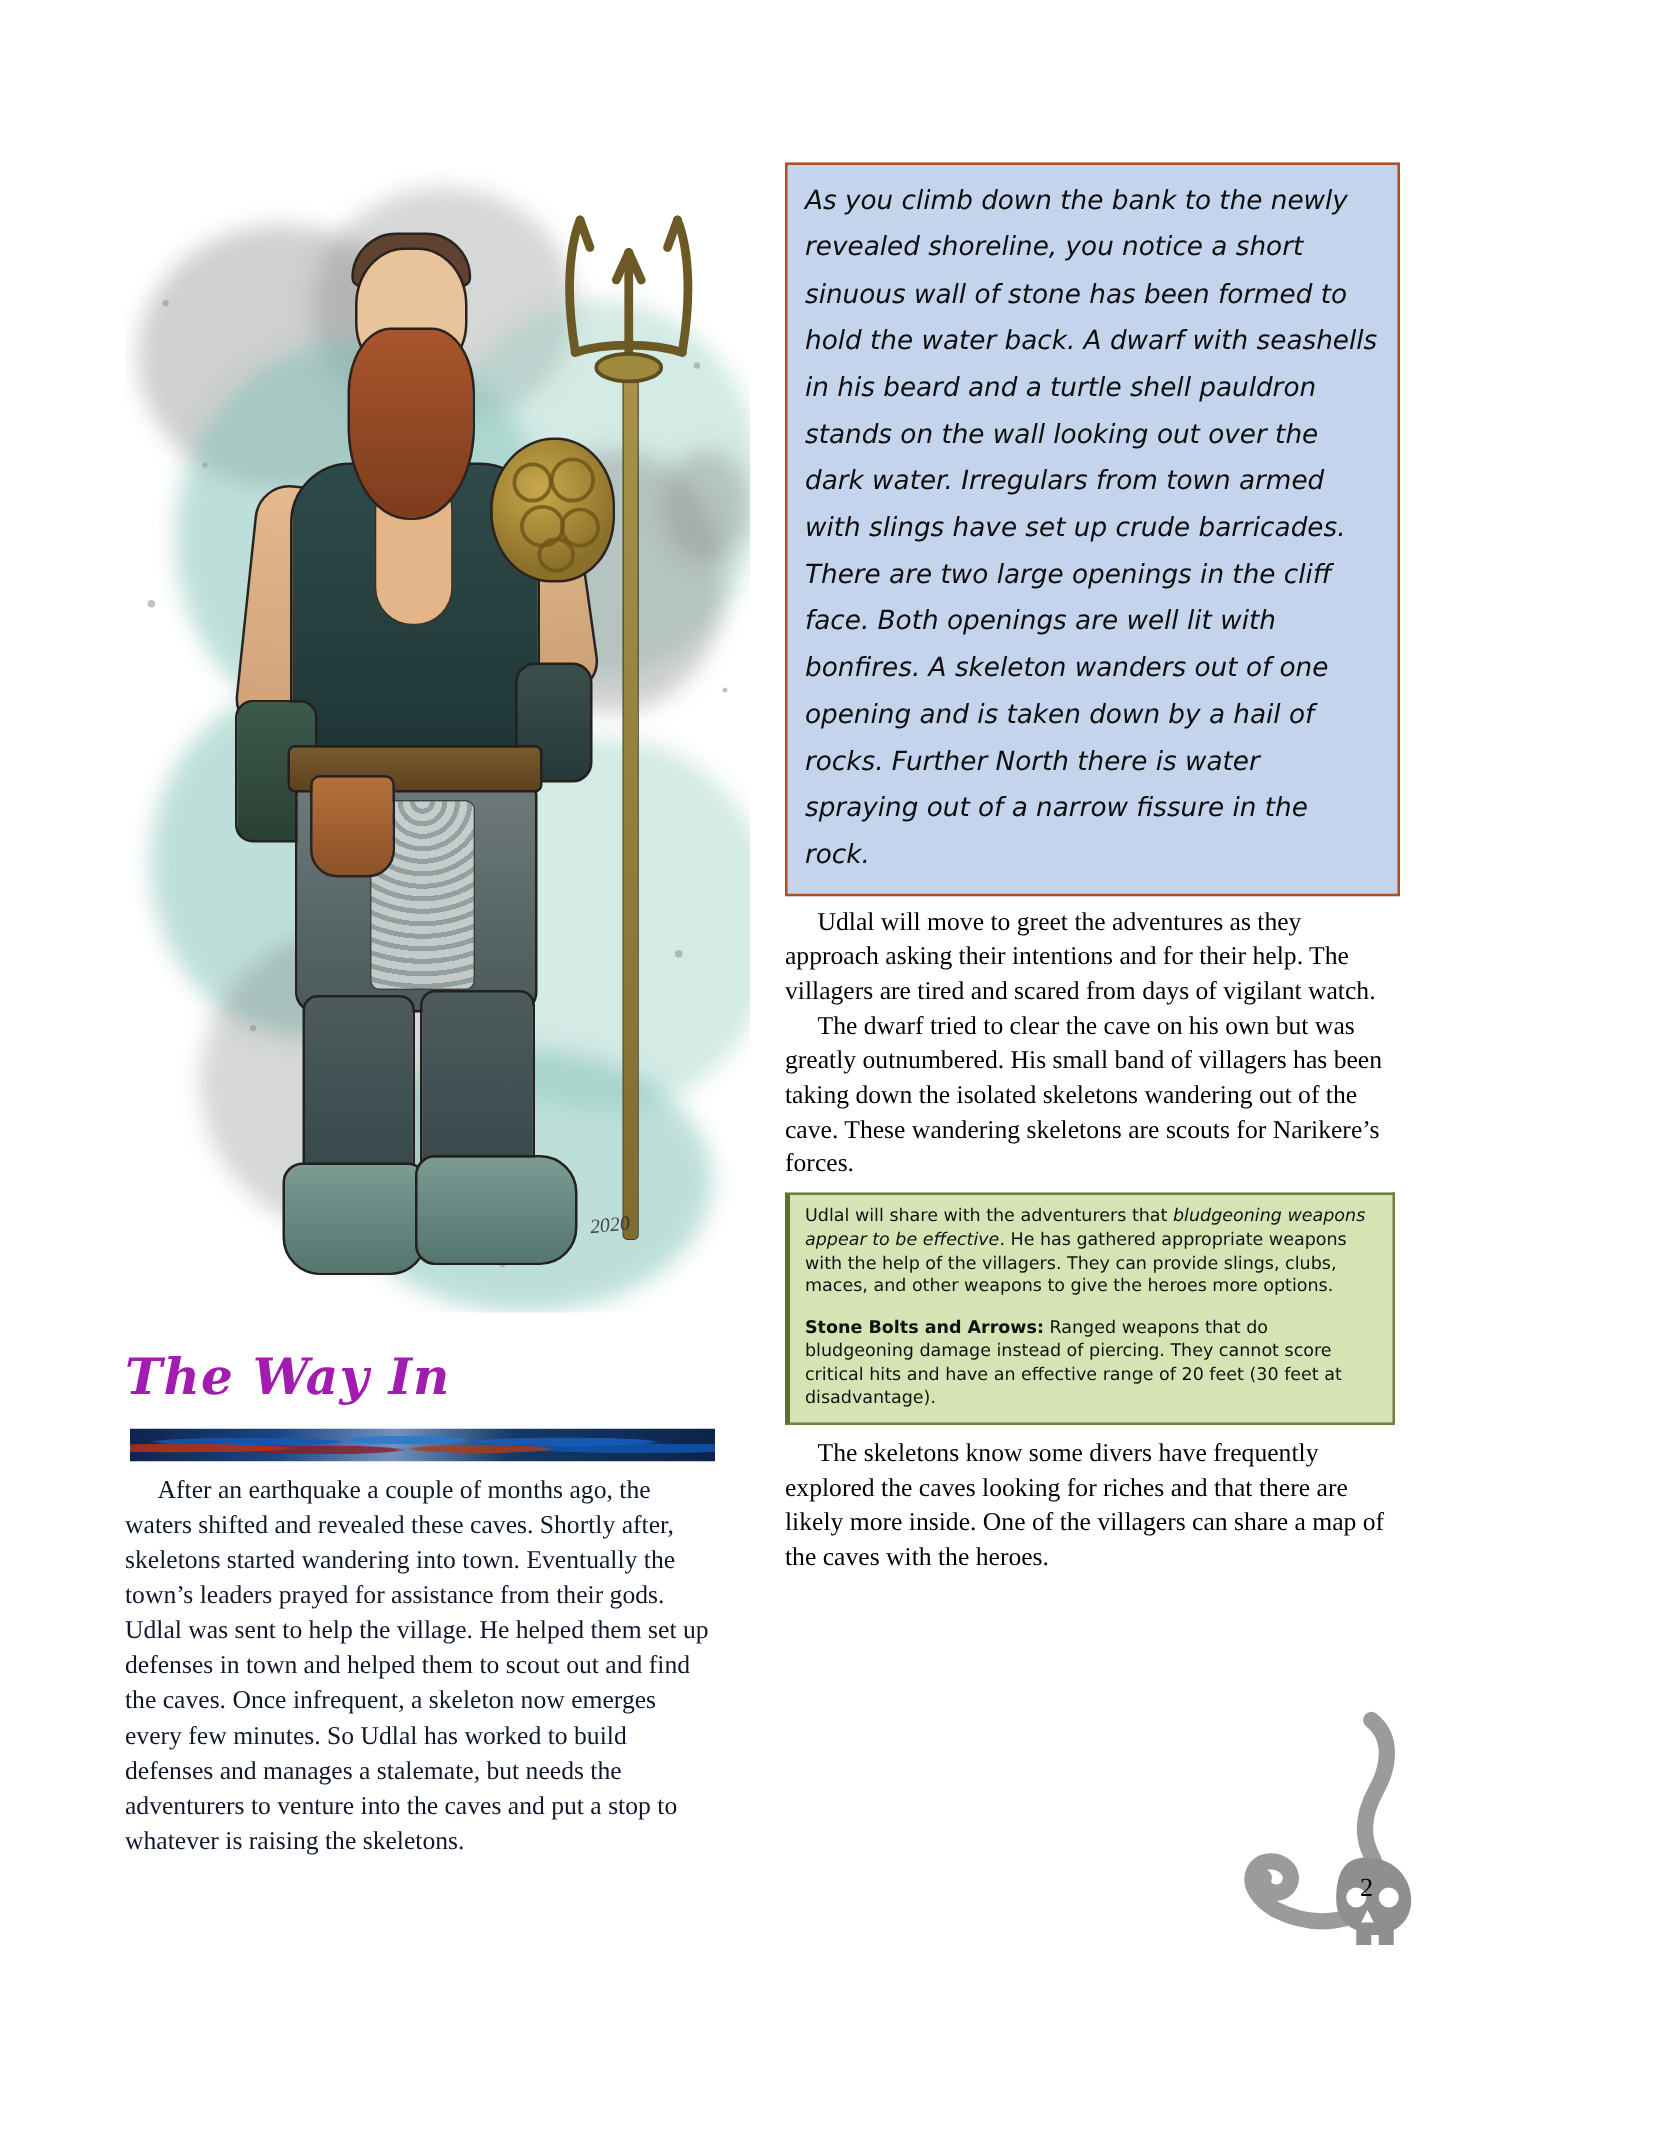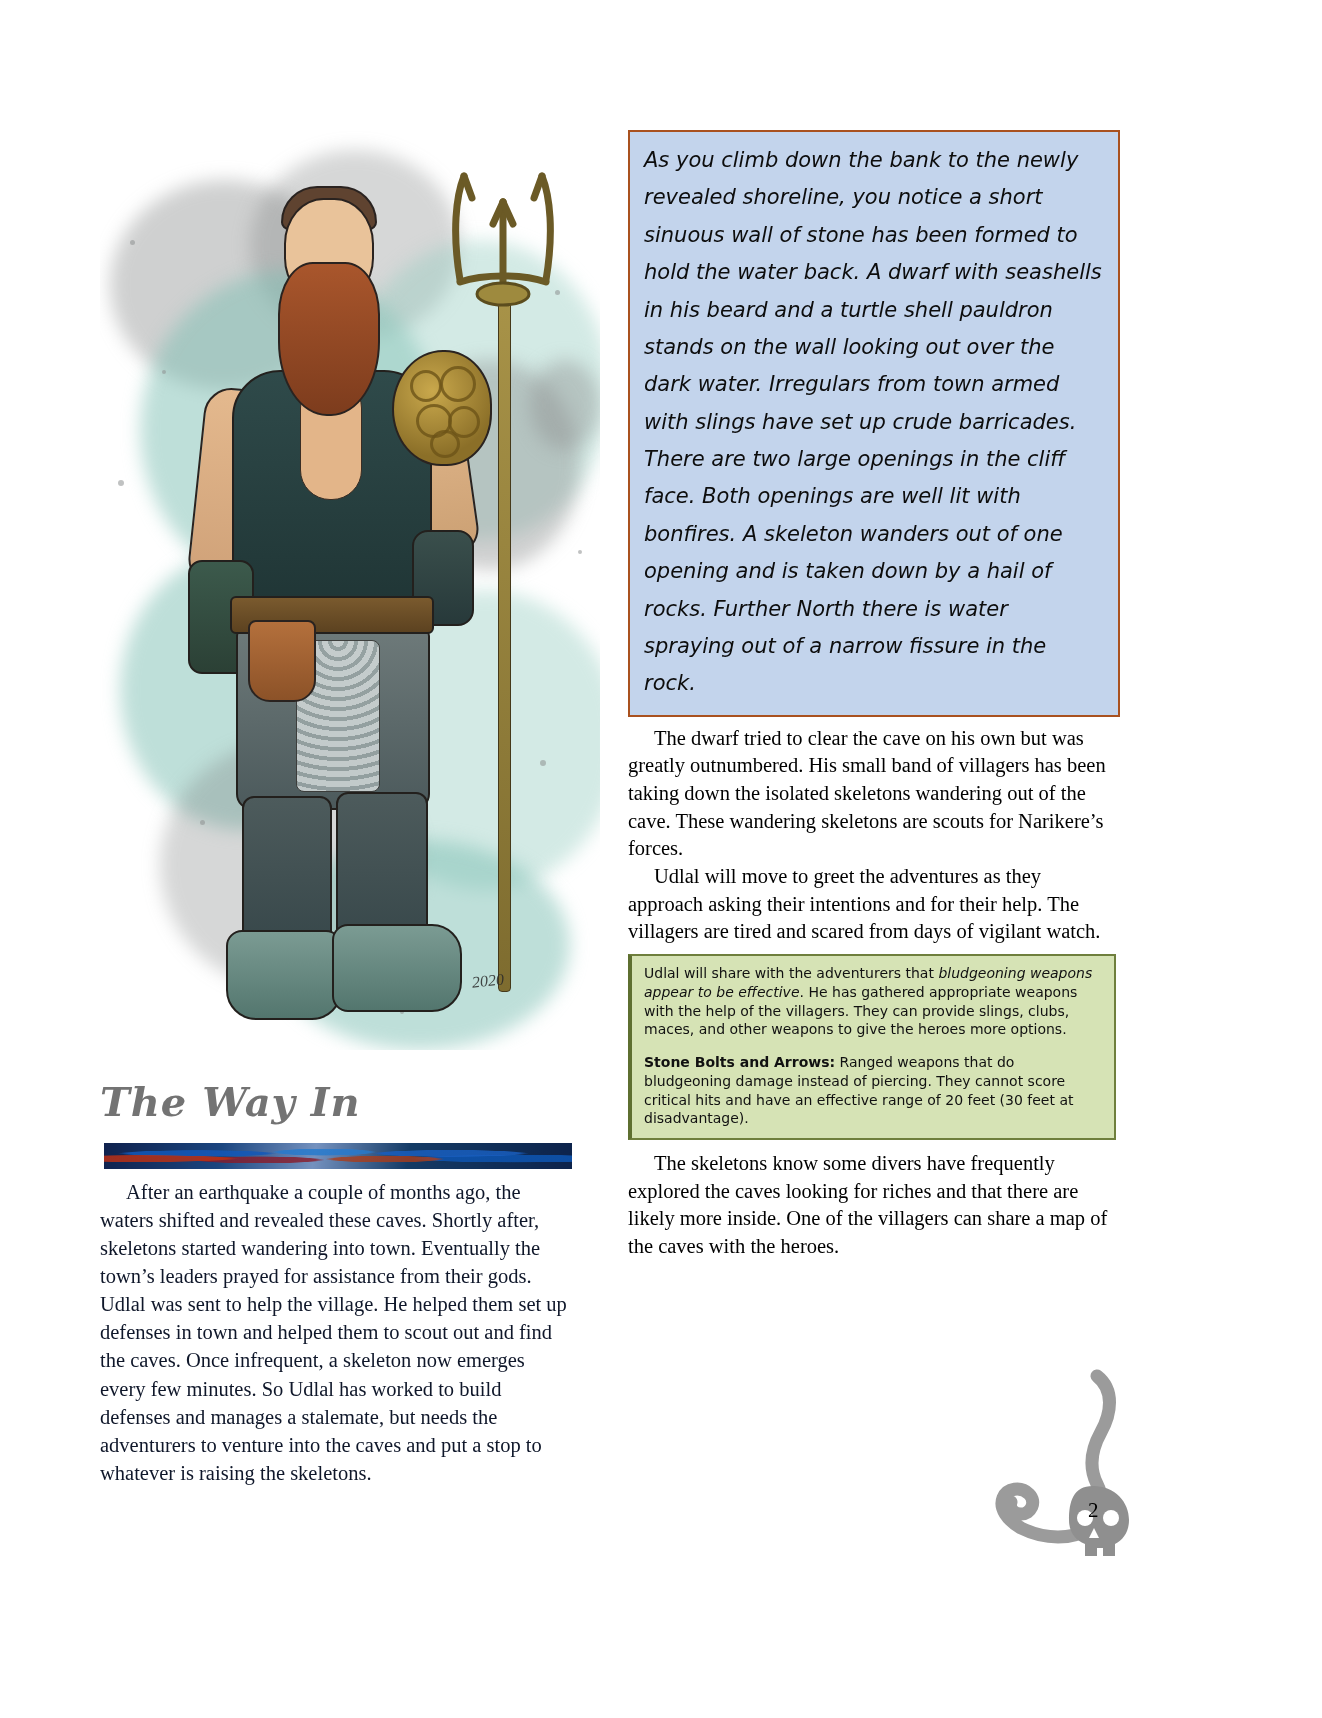--- a/index.html
+++ b/index.html
@@ -177,21 +177,21 @@
   
   .way-in-heading {
     position: absolute;
     left: 100px;
     top: 1078px;
     font-family: "DejaVu Serif", serif;
     font-style: italic;
     font-weight: bold;
     font-size: 40px;
     letter-spacing: 1px;
-    color: #737373;
+    color: #a21caf;
     white-space: nowrap;
   }
 
   
   .strip {
     position: absolute;
     left: 104px;
     top: 1143px;
     width: 468px;
     height: 26px;
@@ -383,22 +383,22 @@
     <p>After an earthquake a couple of months ago, the waters shifted and revealed these caves. Shortly after, skeletons started wandering into town. Eventually the town’s leaders prayed for assistance from their gods. Udlal was sent to help the village. He helped them set up defenses in town and helped them to scout out and find the caves. Once infrequent, a skeleton now emerges every few minutes. So Udlal has worked to build defenses and manages a stalemate, but needs the adventurers to venture into the caves and put a stop to whatever is raising the skeletons.</p>
   </div>
 
   <div class="right-col">
 
     <div class="readaloud">
       <p>As you climb down the bank to the newly revealed shoreline, you notice a short sinuous wall of stone has been formed to hold the water back. A dwarf with seashells in his beard and a turtle shell pauldron stands on the wall looking out over the dark water. Irregulars from town armed with slings have set up crude barricades. There are two large openings in the cliff face. Both openings are well lit with bonfires. A skeleton wanders out of one opening and is taken down by a hail of rocks. Further North there is water spraying out of a narrow fissure in the rock.</p>
     </div>
 
     <div class="right-body">
+      <p>Udlal will move to greet the adventures as they approach asking their intentions and for their help. The villagers are tired and scared from days of vigilant watch.</p>
       <p>The dwarf tried to clear the cave on his own but was greatly outnumbered. His small band of villagers has been taking down the isolated skeletons wandering out of the cave. These wandering skeletons are scouts for Narikere’s forces.</p>
-      <p>Udlal will move to greet the adventures as they approach asking their intentions and for their help. The villagers are tired and scared from days of vigilant watch.</p>
     </div>
 
     <div class="sidebar-green">
       <p><span>Udlal will share with the adventurers that </span><em>bludgeoning weapons appear to be effective</em><span>. He has gathered appropriate weapons with the help of the villagers. They can provide slings, clubs, maces, and other weapons to give the heroes more options.</span></p>
       <p><strong>Stone Bolts and Arrows:</strong><span> Ranged weapons that do bludgeoning damage instead of piercing. They cannot score critical hits and have an effective range of 20 feet (30 feet at disadvantage).</span></p>
     </div>
 
     <div class="right-body-2">
       <p>The skeletons know some divers have frequently explored the caves looking for riches and that there are likely more inside. One of the villagers can share a map of the caves with the heroes.</p>
     </div>

